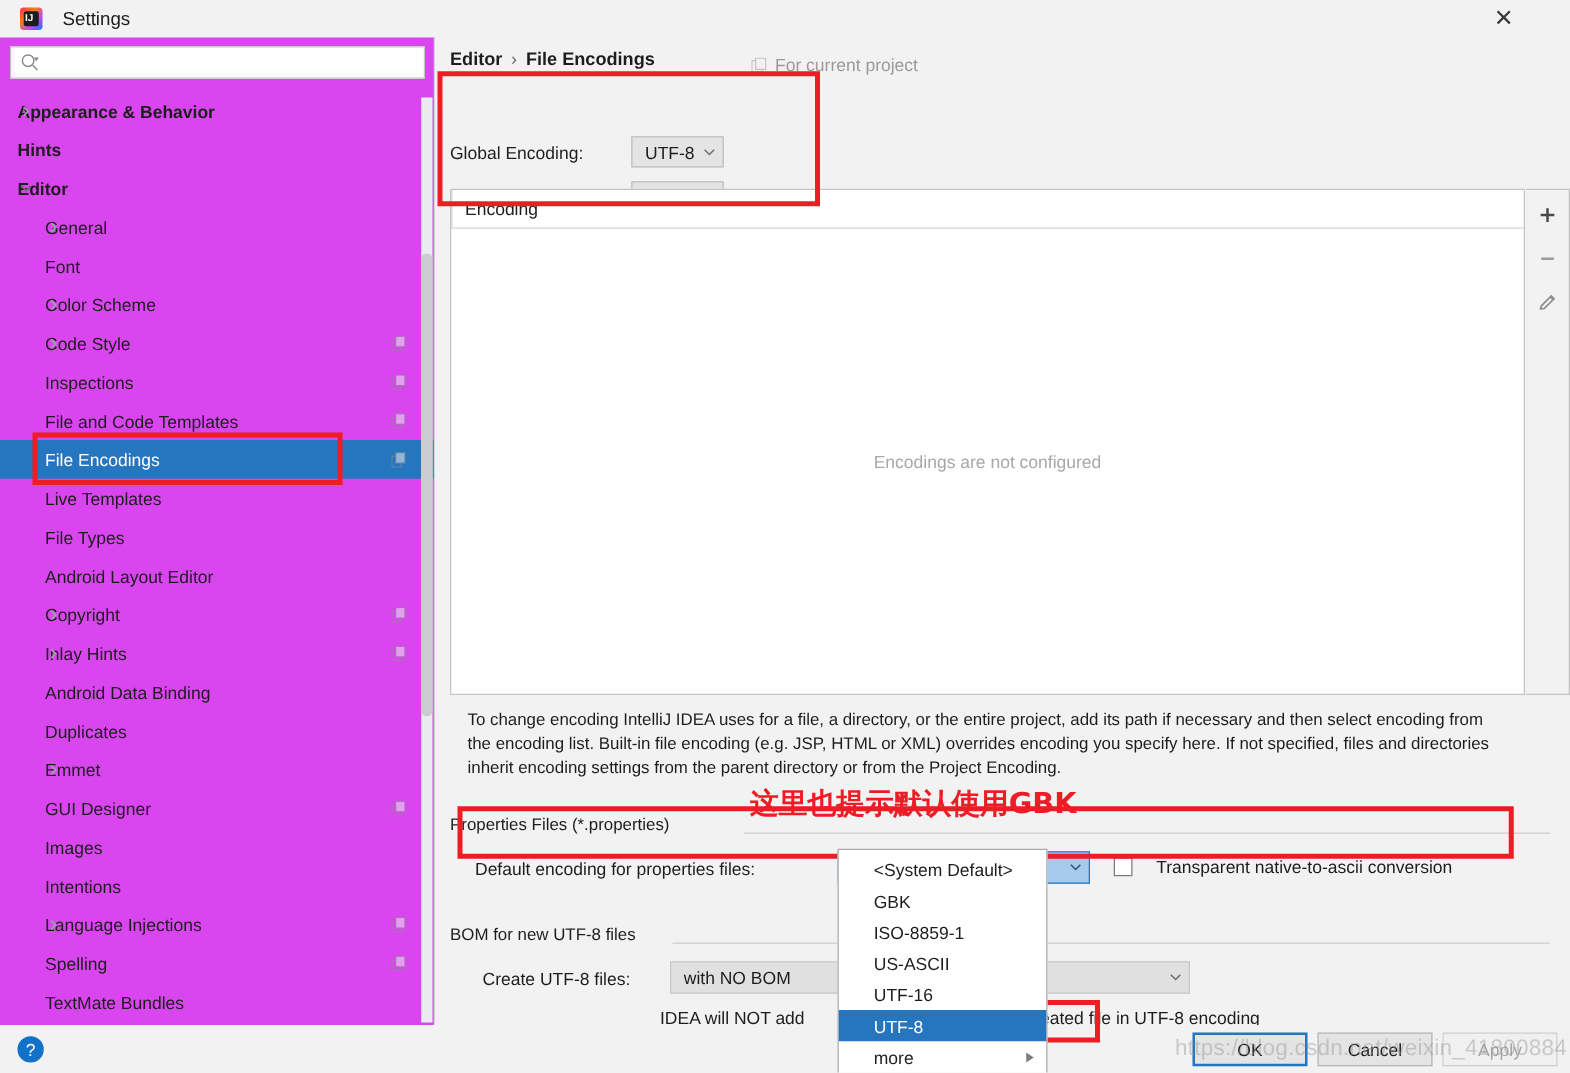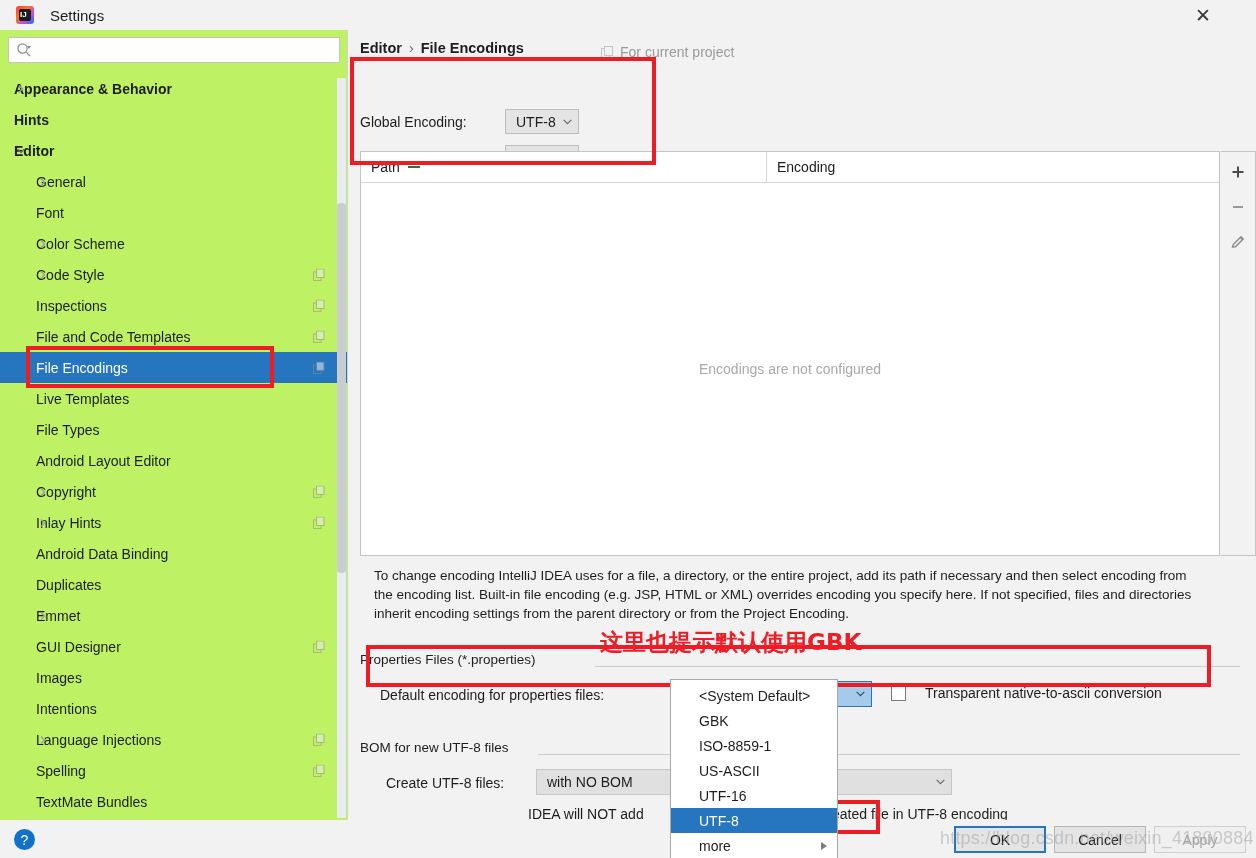--- a/index.html
+++ b/index.html
@@ -37,21 +37,21 @@
   .title-text { margin-left: 16px; font-size: 15px; color: #1d1d1d; }
   .close-btn {
     position: absolute; right: 0; top: 0; width: 46px; height: 30px;
     display: flex; align-items: center; justify-content: center;
     font-size: 19px; color: #3a3a3a; cursor: default;
   }
 
   
   .left-panel {
     position: absolute; left: 0; top: 30px; width: 348px; height: 790px;
-    background: #bef264;
+    background: #d946ef;
   }
   .search-wrap {
     position: absolute; left: 8px; top: 7px; width: 332px; height: 26px;
     background: #fff; border: 1px solid #c4c4c4;
     display: flex; align-items: center;
   }
   .search-icon { margin-left: 7px; width: 16px; height: 16px; position: relative; }
   .search-icon svg { display:block; }
   .search-input {
     border: 0; outline: none; background: transparent;
@@ -485,24 +485,20 @@
         <span class="arrow">
           <svg width="9" height="6" viewBox="0 0 9 6">
               <path d="M0.7 0.8 L4.5 4.6 L8.3 0.8" fill="none" stroke="#6a6a6a" stroke-width="1.2"></path>
             </svg>
         </span>
       </span>
     </div>
 
     <div class="enc-table">
       <div class="thead">
-        <div class="th path">
-          <span>Path</span>
-          <span class="sort-mark"></span>
-        </div>
         <div class="th encoding">
           <span>Encoding</span>
         </div>
       </div>
       <div class="table-empty">Encodings are not configured</div>
     </div>
 
     <div class="table-toolbar">
       <div class="tb-btn">
         <svg width="16" height="16" viewBox="0 0 16 16">

